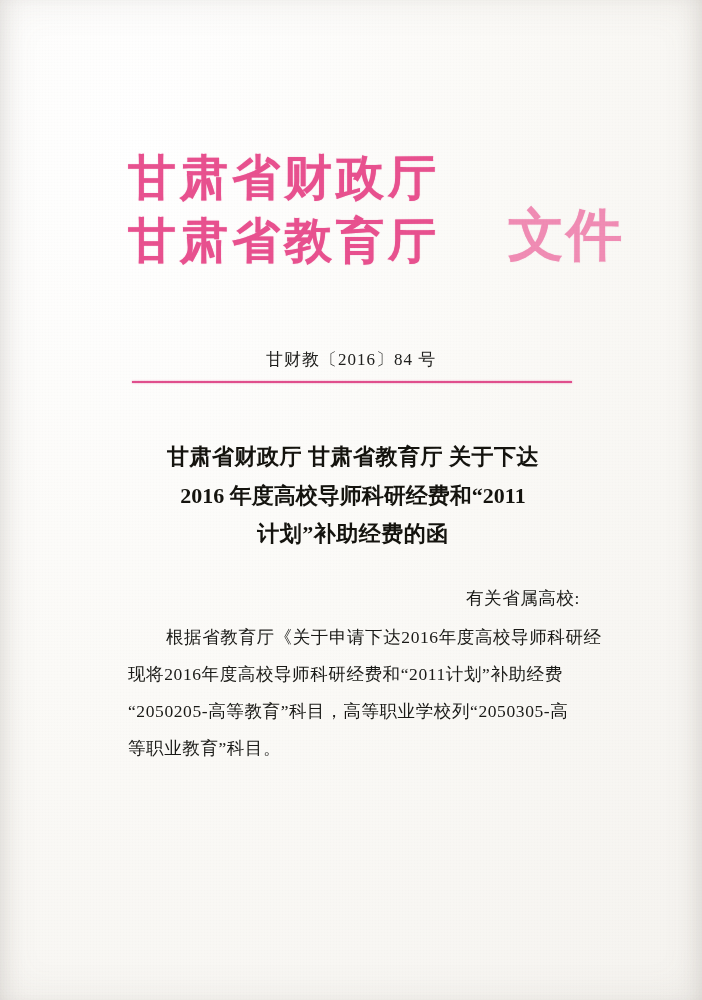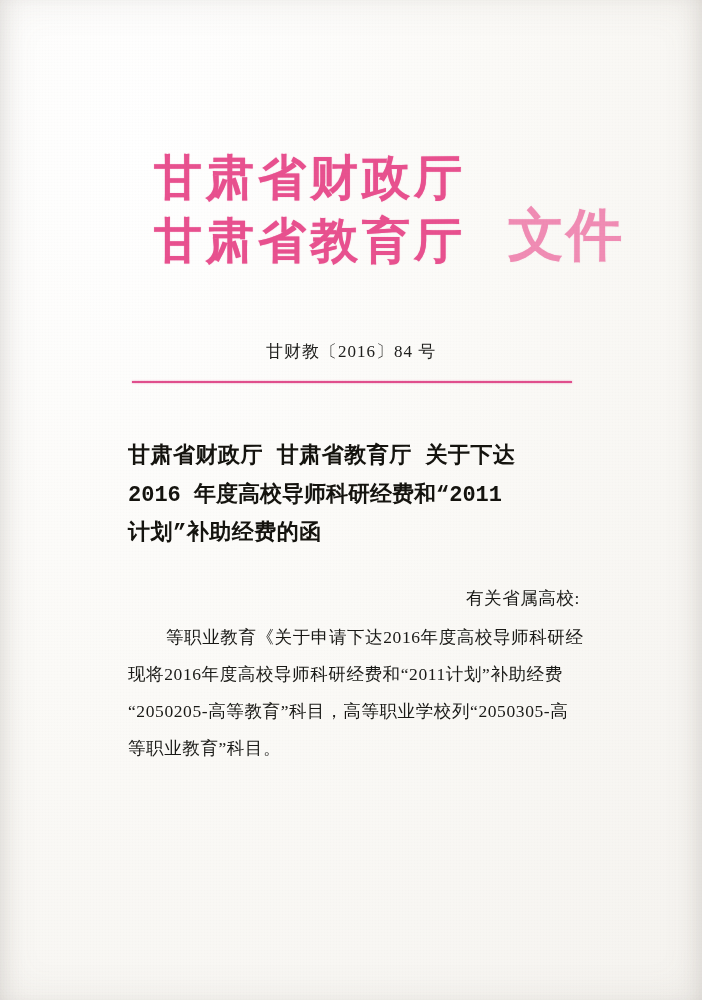--- a/index.html
+++ b/index.html
@@ -45,21 +45,20 @@
     position: absolute;
     left: 0; right: 0;
     top: 140px;
     height: 170px;
   }
   .issuer-lines {
     position: absolute;
     left: 128px;
     top: 8px;
     width: 380px;
-    margin-left: 26px;
   }
   .issuer {
     font-family: "DejaVu Serif", "Liberation Serif", serif;
     font-weight: bold;
     font-size: 48px;
     letter-spacing: 4px;
     line-height: 1.22;
     color: #e8518f;
     text-shadow: 0 0 1px rgba(232,81,143,0.6);
     white-space: nowrap;
@@ -74,21 +73,21 @@
     font-size: 56px;
     letter-spacing: 2px;
     color: #f08cb4;
     text-shadow: 0 0 1px rgba(240,140,180,0.5);
     margin-left: 44px;
   }
 
   
   .docnum {
     position: absolute;
-    top: 340px;
+    top: 348px;
     left: 0; right: 0;
     text-align: center;
     font-family: "Liberation Serif", "DejaVu Serif", serif;
     font-size: 17px;
     letter-spacing: 1px;
     color: #20201e;
   }
   .redrule {
     position: absolute;
     top: 381px;
@@ -98,21 +97,22 @@
     background: #e04f8d;
     box-shadow: 0 0 2px rgba(224,79,141,.6);
   }
 
   
   .title {
     position: absolute;
     top: 438px;
     left: 128px;
     width: 450px;
-    font-family: Liberation Mono, monospace;
+    text-align: center;
+    font-family: Liberation Serif, serif;
     font-weight: bold;
     font-size: 22px;
     line-height: 1.75;
     color: #15140f;
     letter-spacing: .5px;
   }
   .title .line { display: block; white-space: nowrap; }
   .title .line2 { letter-spacing: 0; }
 
   
@@ -150,21 +150,21 @@
 
   <div class="title">
     <span class="line line1">甘肃省财政厅 甘肃省教育厅 关于下达</span>
     <span class="line line2">2016 年度高校导师科研经费和“2011</span>
     <span class="line line3">计划”补助经费的函</span>
   </div>
 
   <div class="body-block">
     <span class="salutation">有关省属高校:</span>
     <span class="para">
-      <span class="ln indent">等职业教育《关于申请下达2016年度高校导师科研经</span>
+      <span class="ln indent">根据省教育厅《关于申请下达2016年度高校导师科研经</span>
       <span class="ln">现将2016年度高校导师科研经费和“2011计划”补助经费</span>
       <span class="ln">“2050205-高等教育”科目，高等职业学校列“2050305-高</span>
       <span class="ln">等职业教育”科目。</span>
     </span>
   </div>
 
   <div class="scan-noise"></div>
   <div class="edge-shade"></div>
 </div>
 

